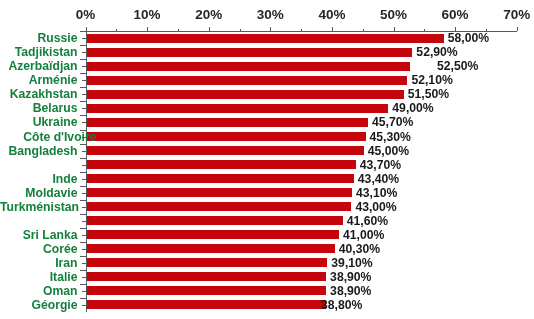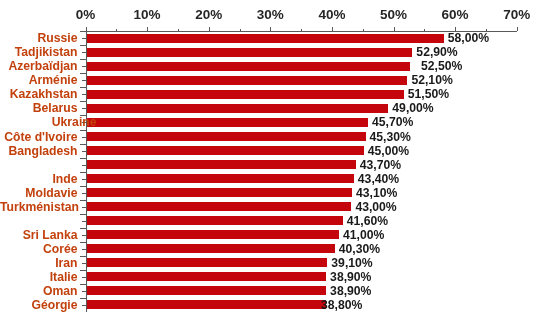--- a/index.html
+++ b/index.html
@@ -1,19 +1,19 @@
 <!DOCTYPE html>
 <html><head>
 <meta charset="utf-8">
 <style>
   html,body{margin:0;padding:0;background:#fff;}
   body{width:534px;height:319px;overflow:hidden;font-family:"Liberation Sans",sans-serif;}
   #chart{position:relative;width:534px;height:319px;background:#fff;}
   .axis-line{position:absolute;background:#595959;}
-  .cat-label{position:absolute;right:0;text-align:right;font-weight:bold;font-size:12.2px;color:#c2410c;white-space:nowrap;}
+  .cat-label{position:absolute;right:0;text-align:right;font-weight:bold;font-size:12.2px;color:#15803d;white-space:nowrap;}
   .val-label{position:absolute;font-weight:bold;font-size:12.2px;color:#1a1a1a;white-space:nowrap;}
   .bar{position:absolute;background:#C4060C;}
   .xtick-label{position:absolute;font-weight:bold;font-size:13.5px;color:#262626;white-space:nowrap;text-align:center;}
   .tick{position:absolute;background:#595959;}
 </style>
 </head>
 <body>
 
 <div id="chart">
     <div class="axis-line" style="left: 85.5px; top: 31.3px; width: 431.2px; height: 1px;"></div>
@@ -48,45 +48,45 @@
     <div class="val-label" style="left: 447.78px; top: 31.315px; line-height: 14px;">58,00%</div>
     <div class="tick" style="left: 79.5px; top: 45.33px; width: 6px; height: 1px;"></div>
     <div class="tick" style="left: 81.5px; top: 52.345px; width: 4px; height: 1px;"></div>
     <div class="bar" style="left: 86.5px; top: 47.845px; width: 325.864px; height: 9px;"></div>
     <div class="cat-label" style="left: 0px; width: 77.5px; top: 45.345px; line-height: 14px;">Tadjikistan</div>
     <div class="val-label" style="left: 416.364px; top: 45.345px; line-height: 14px;">52,90%</div>
     <div class="tick" style="left: 79.5px; top: 59.36px; width: 6px; height: 1px;"></div>
     <div class="tick" style="left: 81.5px; top: 66.375px; width: 4px; height: 1px;"></div>
     <div class="bar" style="left: 86.5px; top: 61.875px; width: 323.4px; height: 9px;"></div>
     <div class="cat-label" style="left: 0px; width: 77.5px; top: 59.375px; line-height: 14px;">Azerbaïdjan</div>
-    <div class="val-label" style="left: 421px; top: 59.375px; line-height: 14px; text-align: right;">52,50%</div>
+    <div class="val-label" style="left: 437px; top: 59.375px; line-height: 14px; text-align: right;">52,50%</div>
     <div class="tick" style="left: 79.5px; top: 73.39px; width: 6px; height: 1px;"></div>
     <div class="tick" style="left: 81.5px; top: 80.405px; width: 4px; height: 1px;"></div>
     <div class="bar" style="left: 86.5px; top: 75.905px; width: 320.936px; height: 9px;"></div>
     <div class="cat-label" style="left: 0px; width: 77.5px; top: 73.405px; line-height: 14px;">Arménie</div>
     <div class="val-label" style="left: 411.436px; top: 73.405px; line-height: 14px;">52,10%</div>
     <div class="tick" style="left: 79.5px; top: 87.42px; width: 6px; height: 1px;"></div>
     <div class="tick" style="left: 81.5px; top: 94.435px; width: 4px; height: 1px;"></div>
     <div class="bar" style="left: 86.5px; top: 89.935px; width: 317.24px; height: 9px;"></div>
     <div class="cat-label" style="left: 0px; width: 77.5px; top: 87.435px; line-height: 14px;">Kazakhstan</div>
     <div class="val-label" style="left: 407.74px; top: 87.435px; line-height: 14px;">51,50%</div>
     <div class="tick" style="left: 79.5px; top: 101.45px; width: 6px; height: 1px;"></div>
     <div class="tick" style="left: 81.5px; top: 108.465px; width: 4px; height: 1px;"></div>
     <div class="bar" style="left: 86.5px; top: 103.965px; width: 301.84px; height: 9px;"></div>
     <div class="cat-label" style="left: 0px; width: 77.5px; top: 101.465px; line-height: 14px;">Belarus</div>
     <div class="val-label" style="left: 392.34px; top: 101.465px; line-height: 14px;">49,00%</div>
     <div class="tick" style="left: 79.5px; top: 115.48px; width: 6px; height: 1px;"></div>
     <div class="tick" style="left: 81.5px; top: 122.495px; width: 4px; height: 1px;"></div>
     <div class="bar" style="left: 86.5px; top: 117.995px; width: 281.512px; height: 9px;"></div>
-    <div class="cat-label" style="left: 0px; width: 77.5px; top: 115.495px; line-height: 14px; margin-left: 19px;">Ukraine</div>
+    <div class="cat-label" style="left: 0px; width: 77.5px; top: 115.495px; line-height: 14px;">Ukraine</div>
     <div class="val-label" style="left: 372.012px; top: 115.495px; line-height: 14px;">45,70%</div>
     <div class="tick" style="left: 79.5px; top: 129.51px; width: 6px; height: 1px;"></div>
     <div class="tick" style="left: 81.5px; top: 136.525px; width: 4px; height: 1px;"></div>
     <div class="bar" style="left: 86.5px; top: 132.025px; width: 279.048px; height: 9px;"></div>
-    <div class="cat-label" style="left: 0px; width: 77.5px; top: 129.525px; line-height: 14px;">Côte d'Ivoire</div>
+    <div class="cat-label" style="left: 0px; width: 77.5px; top: 129.525px; line-height: 14px; padding-left: 19px;">Côte d'Ivoire</div>
     <div class="val-label" style="left: 369.548px; top: 129.525px; line-height: 14px;">45,30%</div>
     <div class="tick" style="left: 79.5px; top: 143.54px; width: 6px; height: 1px;"></div>
     <div class="tick" style="left: 81.5px; top: 150.555px; width: 4px; height: 1px;"></div>
     <div class="bar" style="left: 86.5px; top: 146.055px; width: 277.2px; height: 9px;"></div>
     <div class="cat-label" style="left: 0px; width: 77.5px; top: 143.555px; line-height: 14px;">Bangladesh</div>
     <div class="val-label" style="left: 367.7px; top: 143.555px; line-height: 14px;">45,00%</div>
     <div class="tick" style="left: 79.5px; top: 157.57px; width: 6px; height: 1px;"></div>
     <div class="tick" style="left: 81.5px; top: 164.585px; width: 4px; height: 1px;"></div>
     <div class="bar" style="left: 86.5px; top: 160.085px; width: 269.192px; height: 9px;"></div>
     <div class="val-label" style="left: 359.692px; top: 157.585px; line-height: 14px;">43,70%</div>

